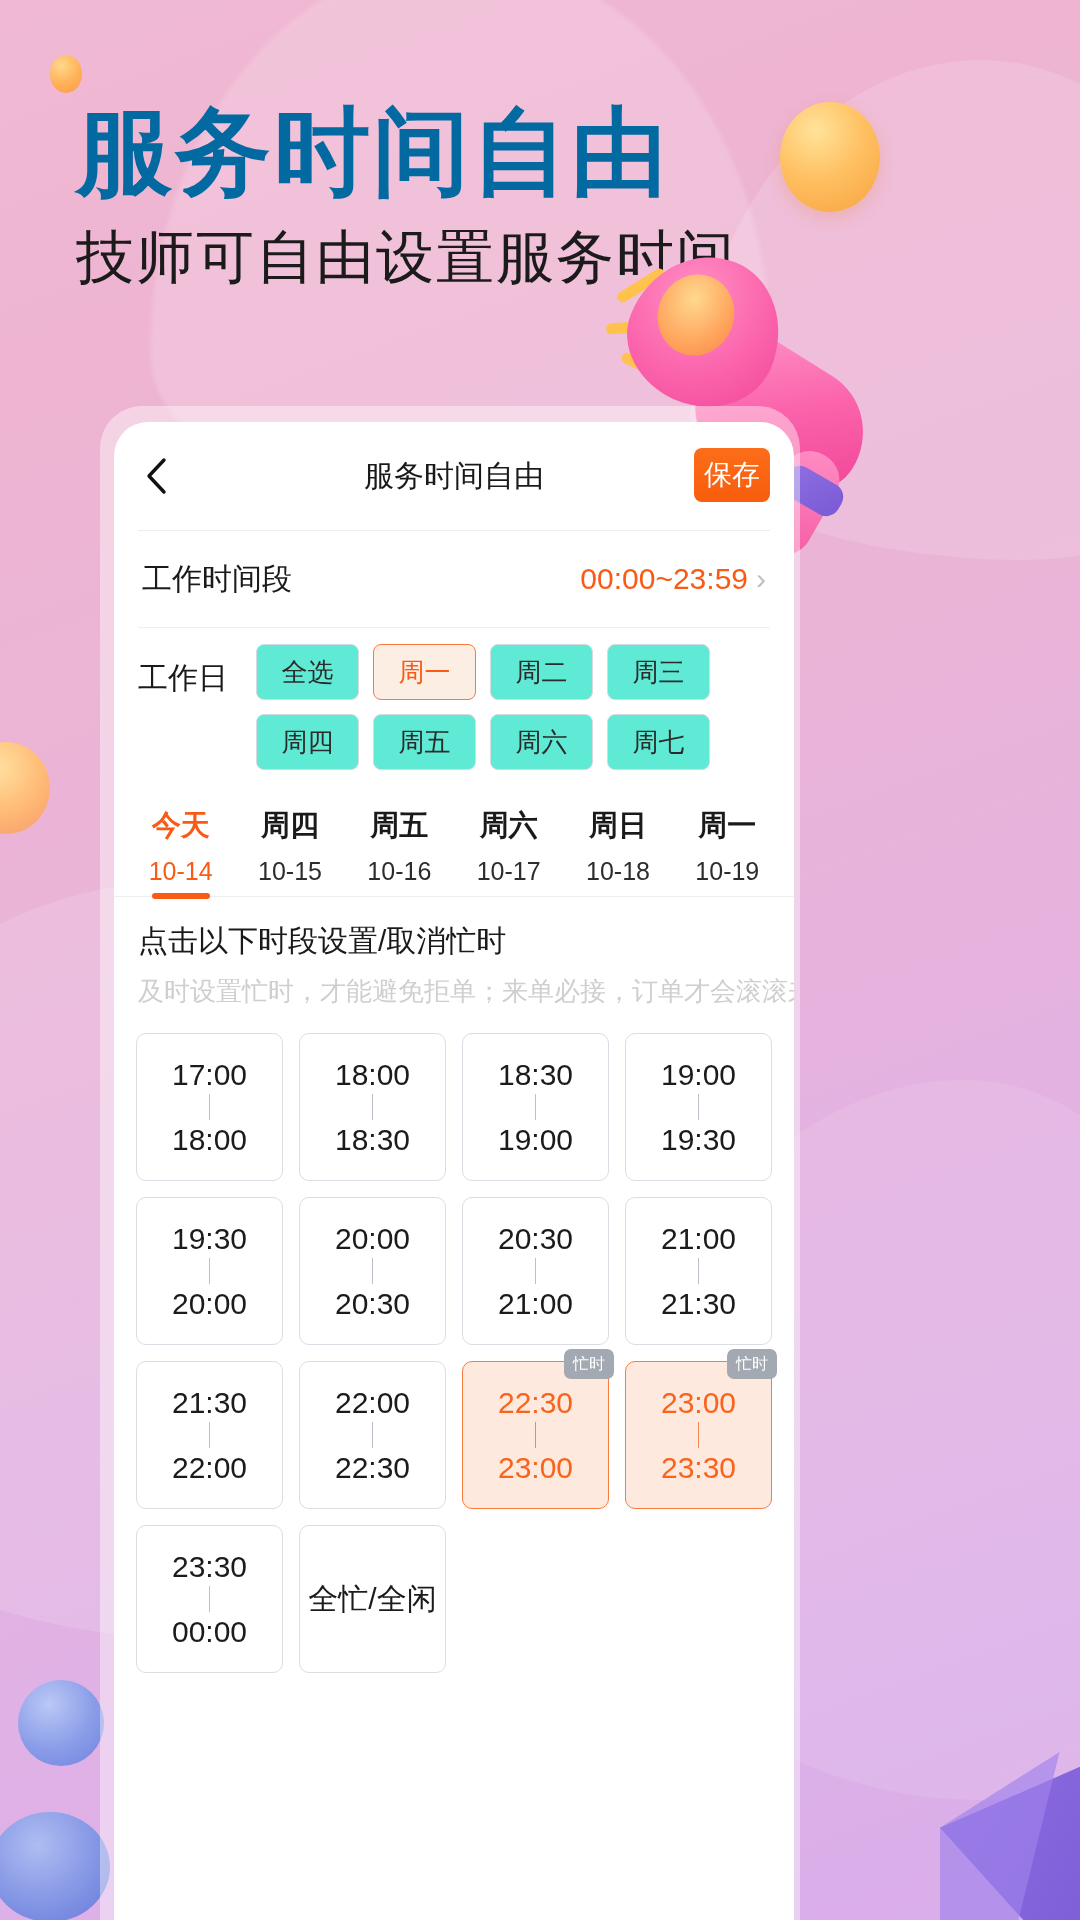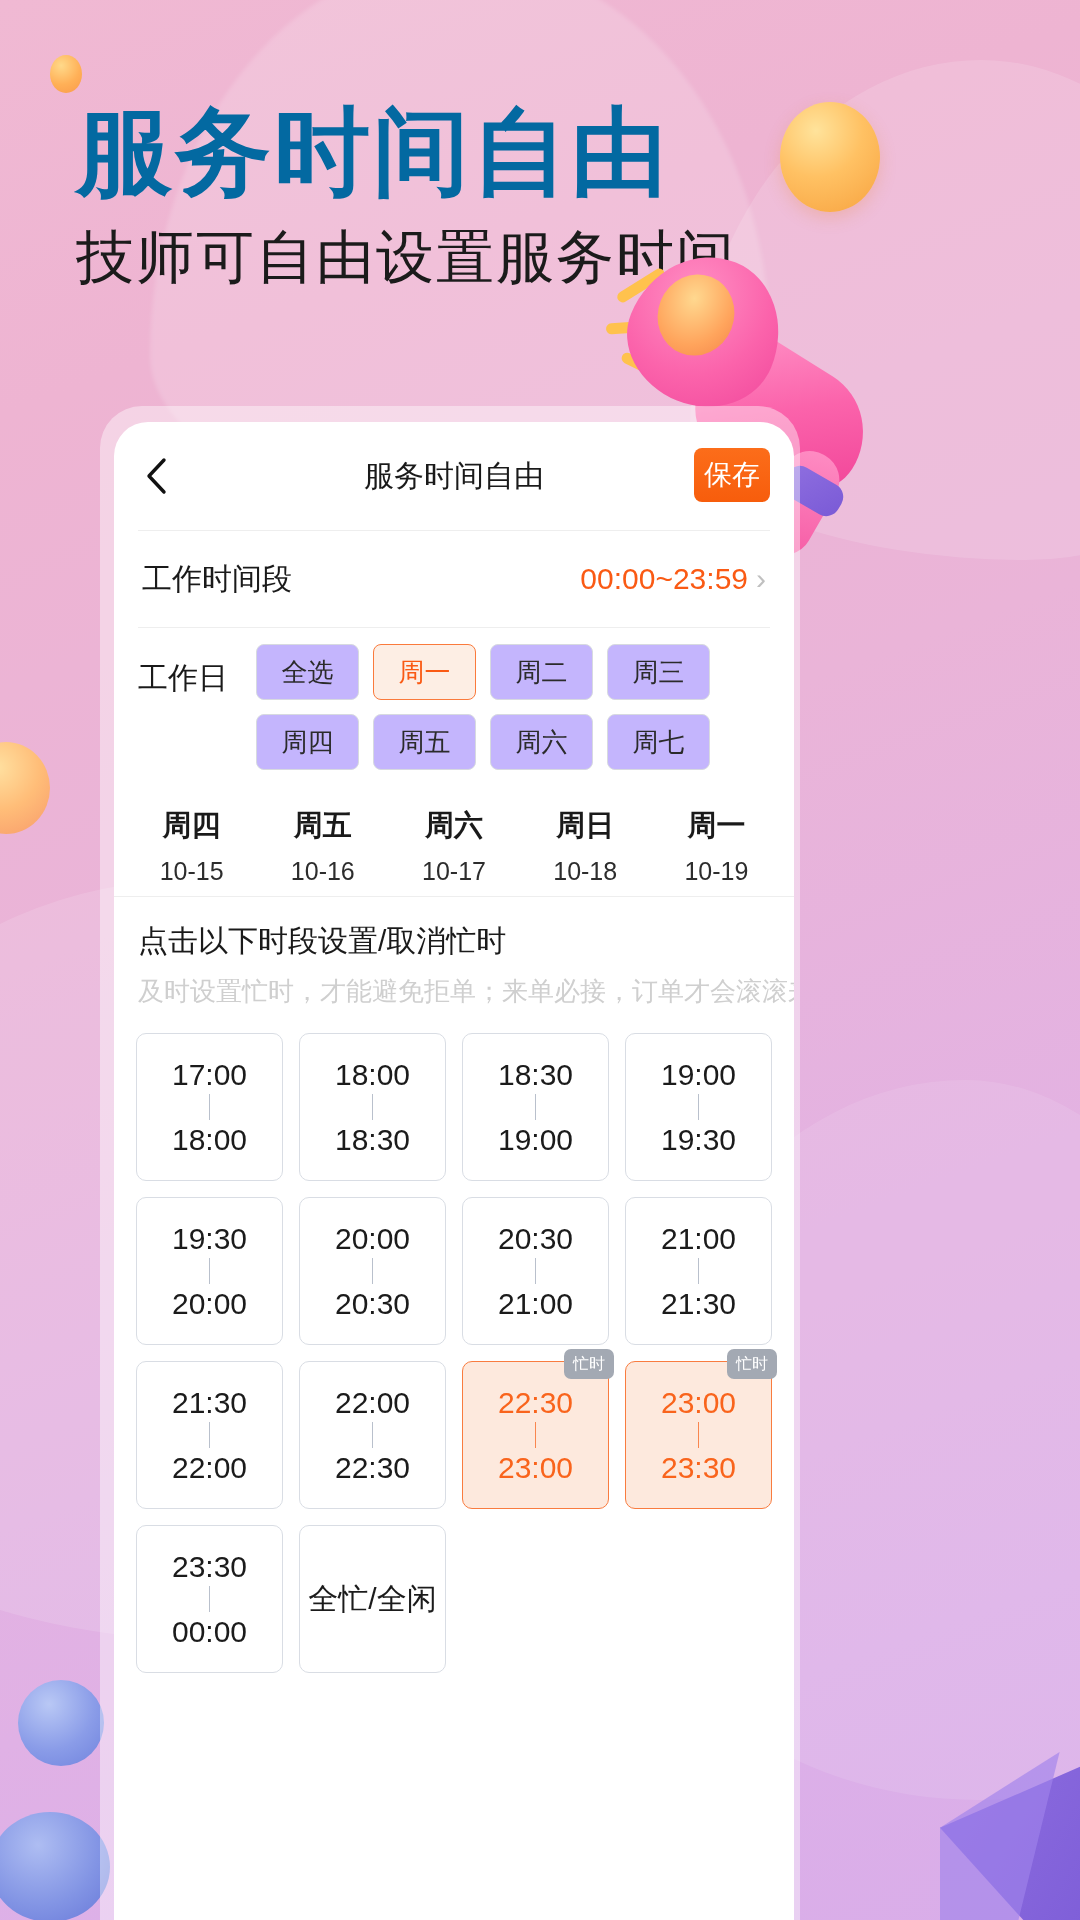--- a/index.html
+++ b/index.html
@@ -204,21 +204,21 @@
   .weekday-block { padding: 16px 24px 14px 24px; display: flex; gap: 0; }
   .weekday-label {
     font-size: 30px; color: #1a1a1a; flex: 0 0 auto;
     padding-top: 14px; width: 118px;
   }
   .chips { display: flex; flex-wrap: wrap; gap: 14px; flex: 1 1 auto; }
   .chip {
     width: 103px; height: 56px;
     border: 1px solid #d7dae0;
     border-radius: 8px;
-    background: #c4b5fd;
+    background: #5eead4;
     display: flex; align-items: center; justify-content: center;
     font-size: 26px; color: #2b2b2b;
   }
   .chip.active {
     border-color: #fa7a3c;
     background: #fdeee4;
     color: #fa5a14;
   }
 
   
@@ -344,20 +344,24 @@
         <div class="chip">周二</div>
         <div class="chip">周三</div>
         <div class="chip">周四</div>
         <div class="chip">周五</div>
         <div class="chip">周六</div>
         <div class="chip">周七</div>
       </div>
   </div>
 
   <div class="date-tabs" id="date-tabs">
+      <div class="date-tab active">
+        <div class="dow">今天</div>
+        <div class="dt">10-14</div>
+      </div>
       <div class="date-tab">
         <div class="dow">周四</div>
         <div class="dt">10-15</div>
       </div>
       <div class="date-tab">
         <div class="dow">周五</div>
         <div class="dt">10-16</div>
       </div>
       <div class="date-tab">
         <div class="dow">周六</div>

